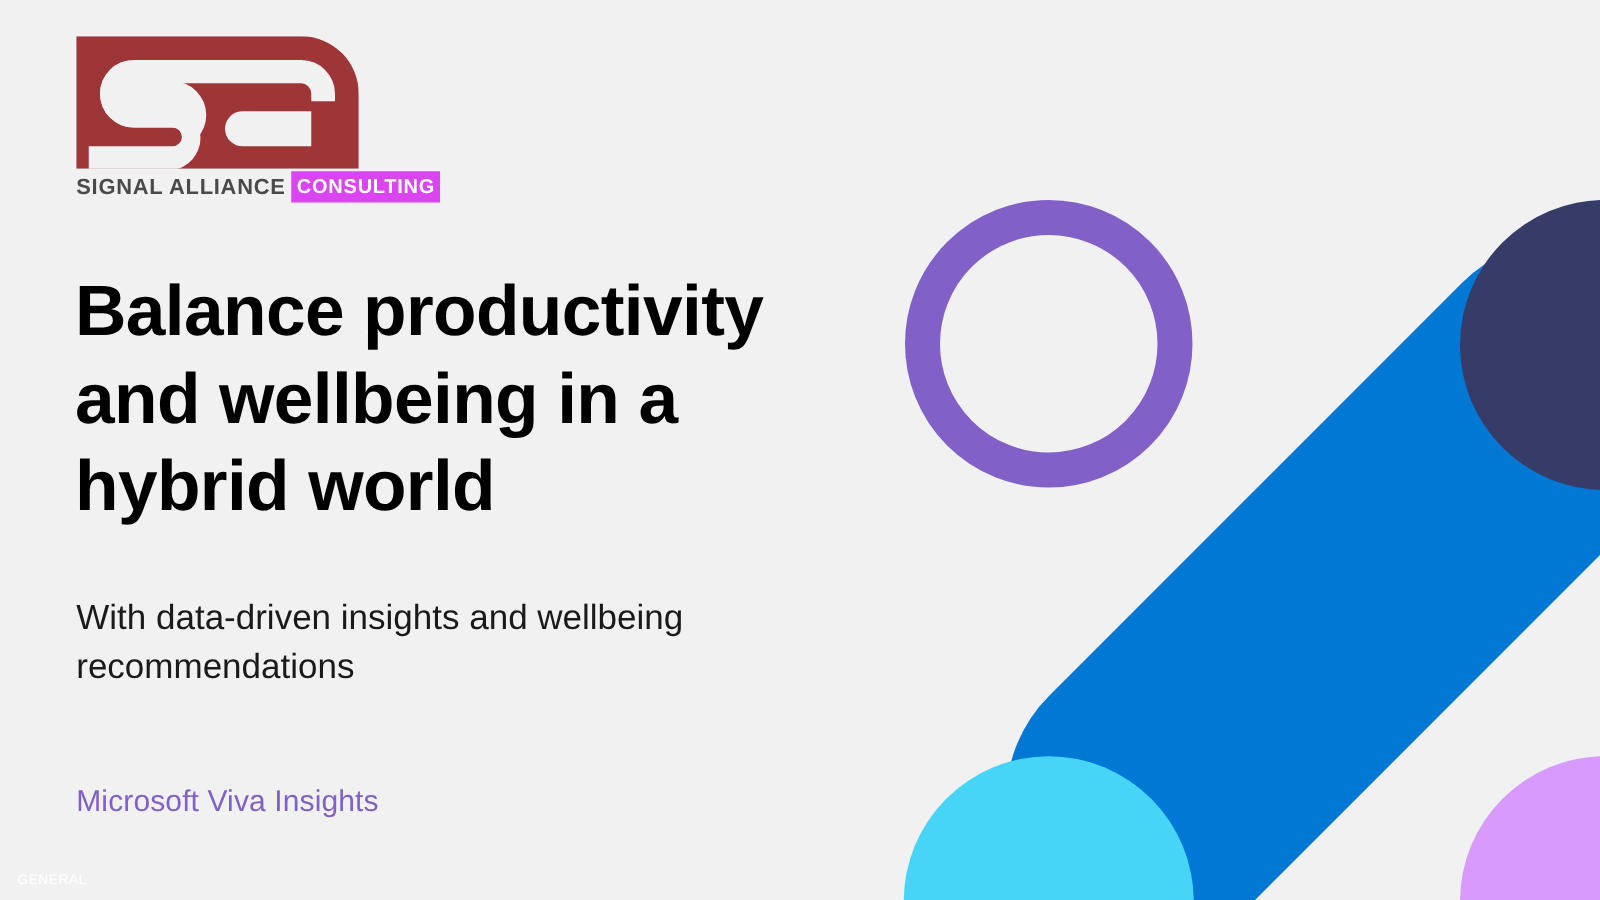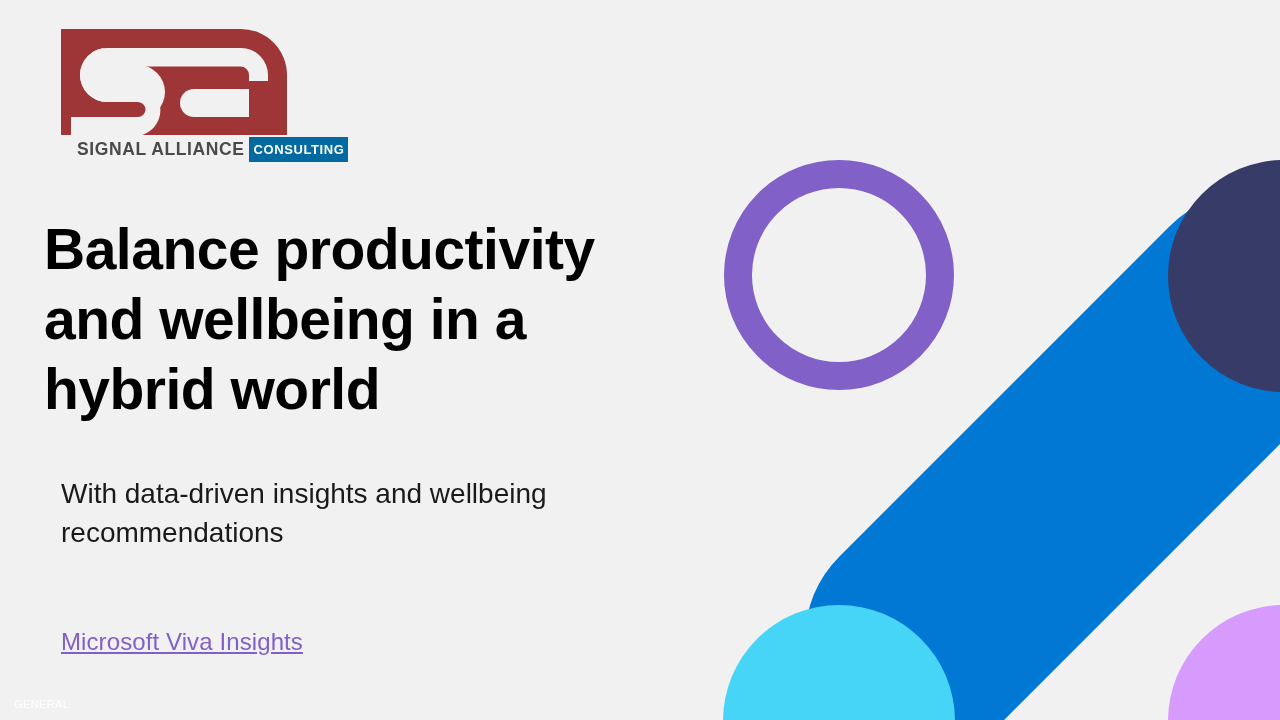--- a/index.html
+++ b/index.html
@@ -50,50 +50,50 @@
     position: absolute;
     left: 0;
     top: 0;
     width: 226px;
     height: 106px;
   }
   #logo-mark svg { display: block; width: 226px; height: 106px; }
 
   #logo-wordmark {
     position: absolute;
-    left: 16px;
+    left: 0;
     top: 108px;
     display: flex;
     align-items: stretch;
     height: 25px;
   }
   .wm-left {
     font-size: 17.5px;
     font-weight: 700;
     letter-spacing: 0.6px;
     color: #4a4a4a;
     line-height: 25px;
     white-space: nowrap;
     padding-right: 5px;
   }
   .wm-right {
-    font-size: 13px;
+    font-size: 16px;
     font-weight: 700;
     letter-spacing: 0.6px;
     color: #ffffff;
-    background: #0369a1;
+    background: #d946ef;
     line-height: 25px;
     white-space: nowrap;
     padding: 0 4px;
   }
 
   
   #title {
     position: absolute;
-    left: 44px;
+    left: 60px;
     top: 214px;
     width: 600px;
     font-size: 57px;
     line-height: 70px;
     font-weight: 600;
     color: #000000;
     letter-spacing: -0.5px;
     margin: 0;
   }
 
@@ -111,21 +111,20 @@
 
   #product-line {
     position: absolute;
     left: 61px;
     top: 628px;
     font-size: 24px;
     font-weight: 400;
     color: #8161c8;
     letter-spacing: 0.1px;
     margin: 0;
-    text-decoration: underline;
   }
 
   #classification {
     position: absolute;
     left: 14px;
     top: 698px;
     font-size: 11px;
     font-weight: 400;
     color: #ffffff;
     letter-spacing: 0.4px;

